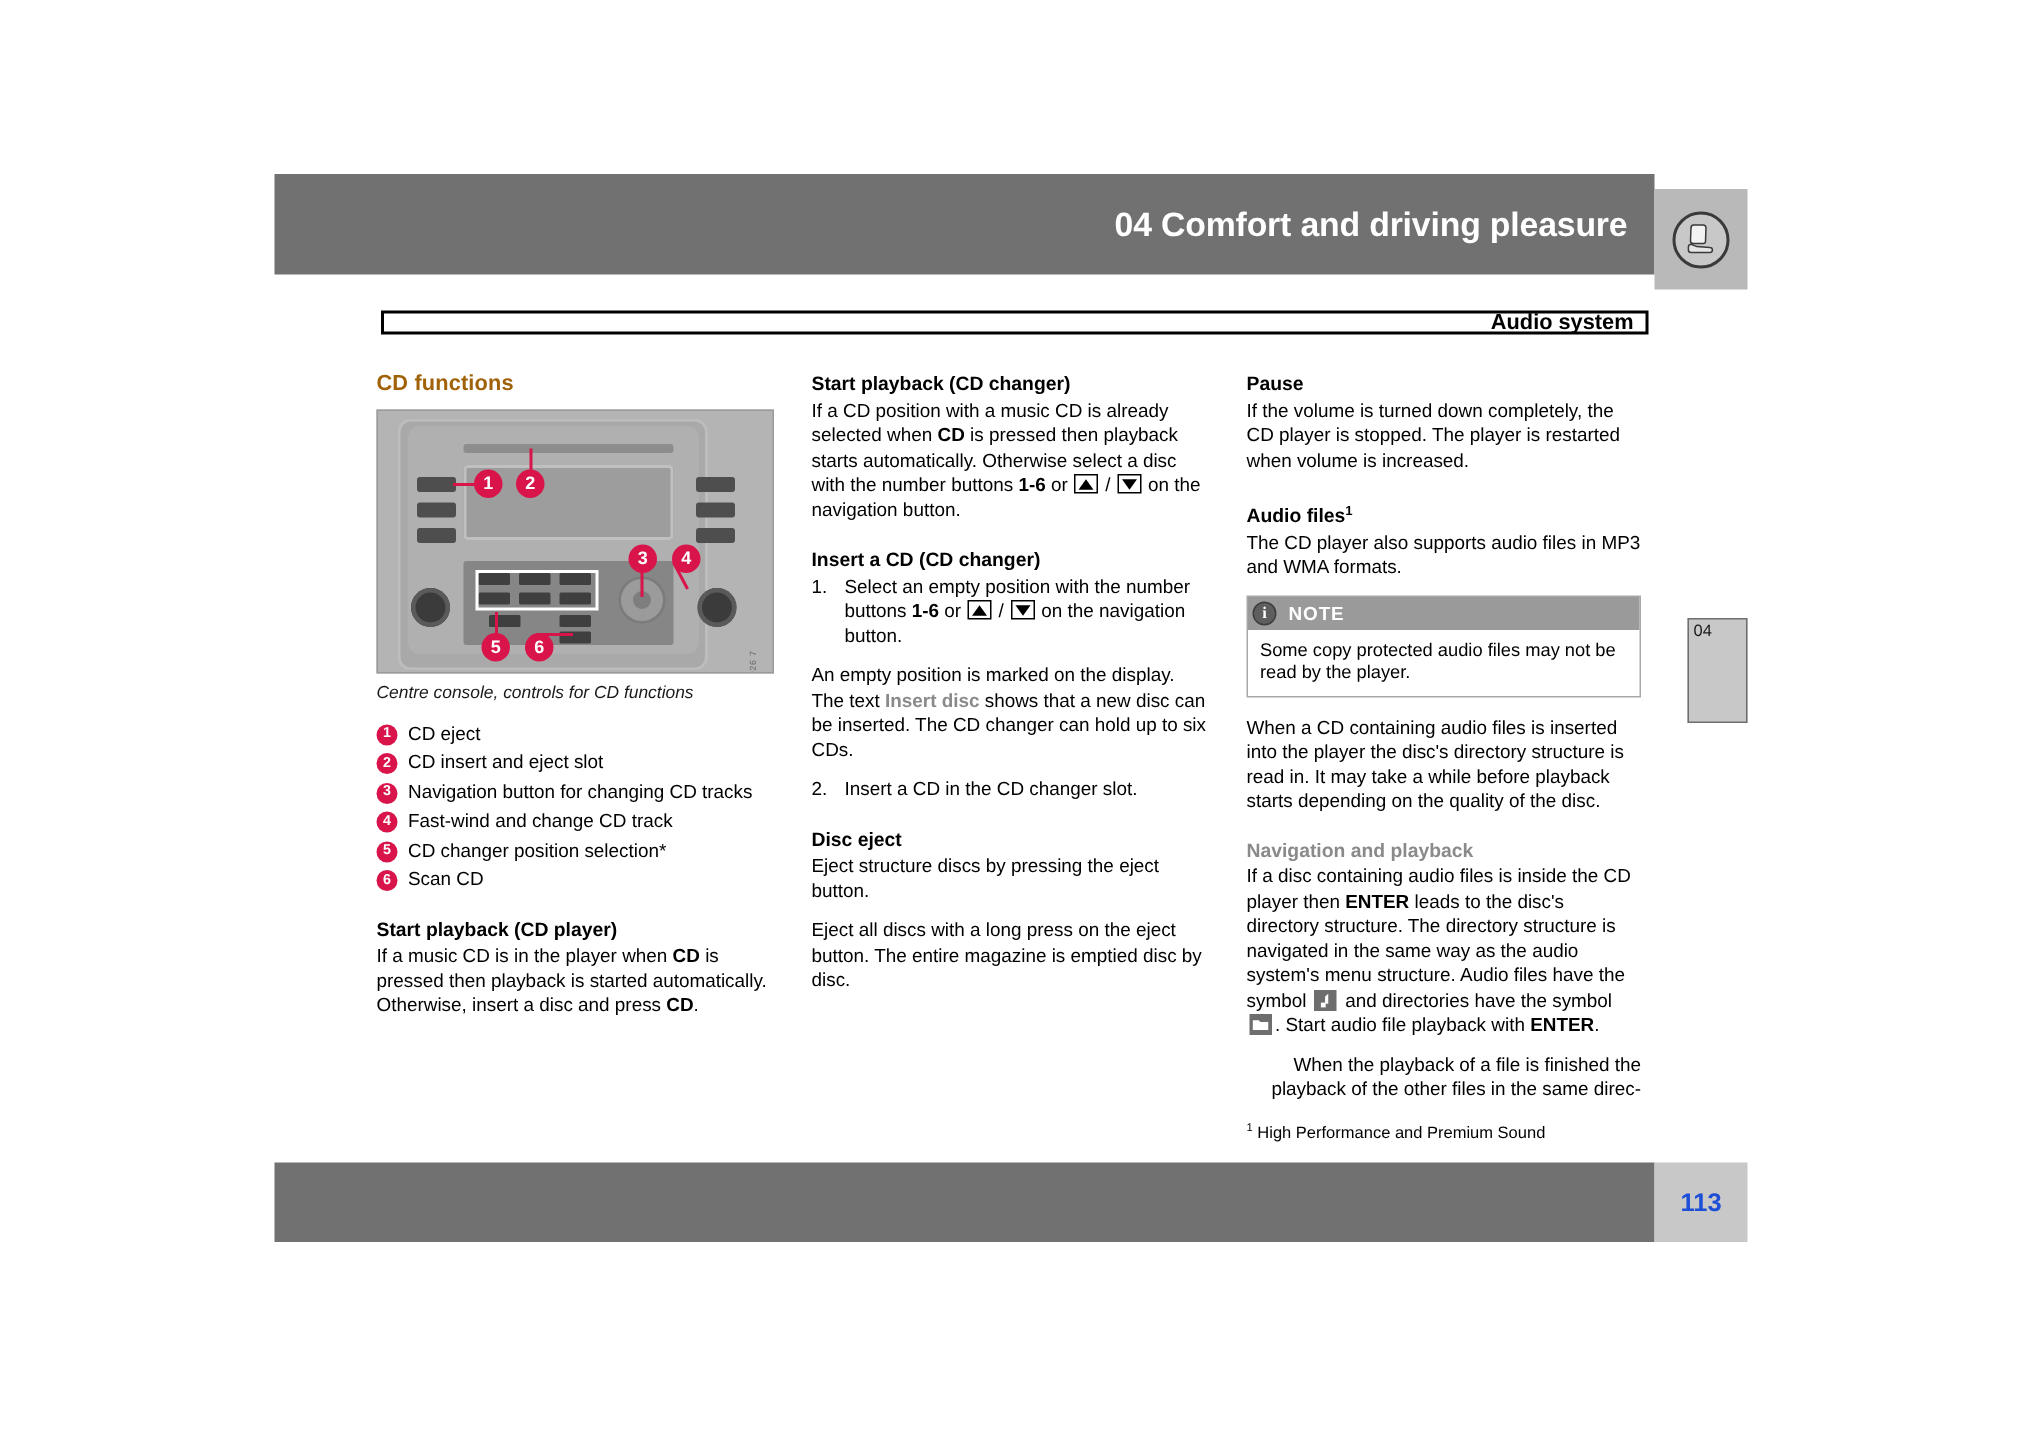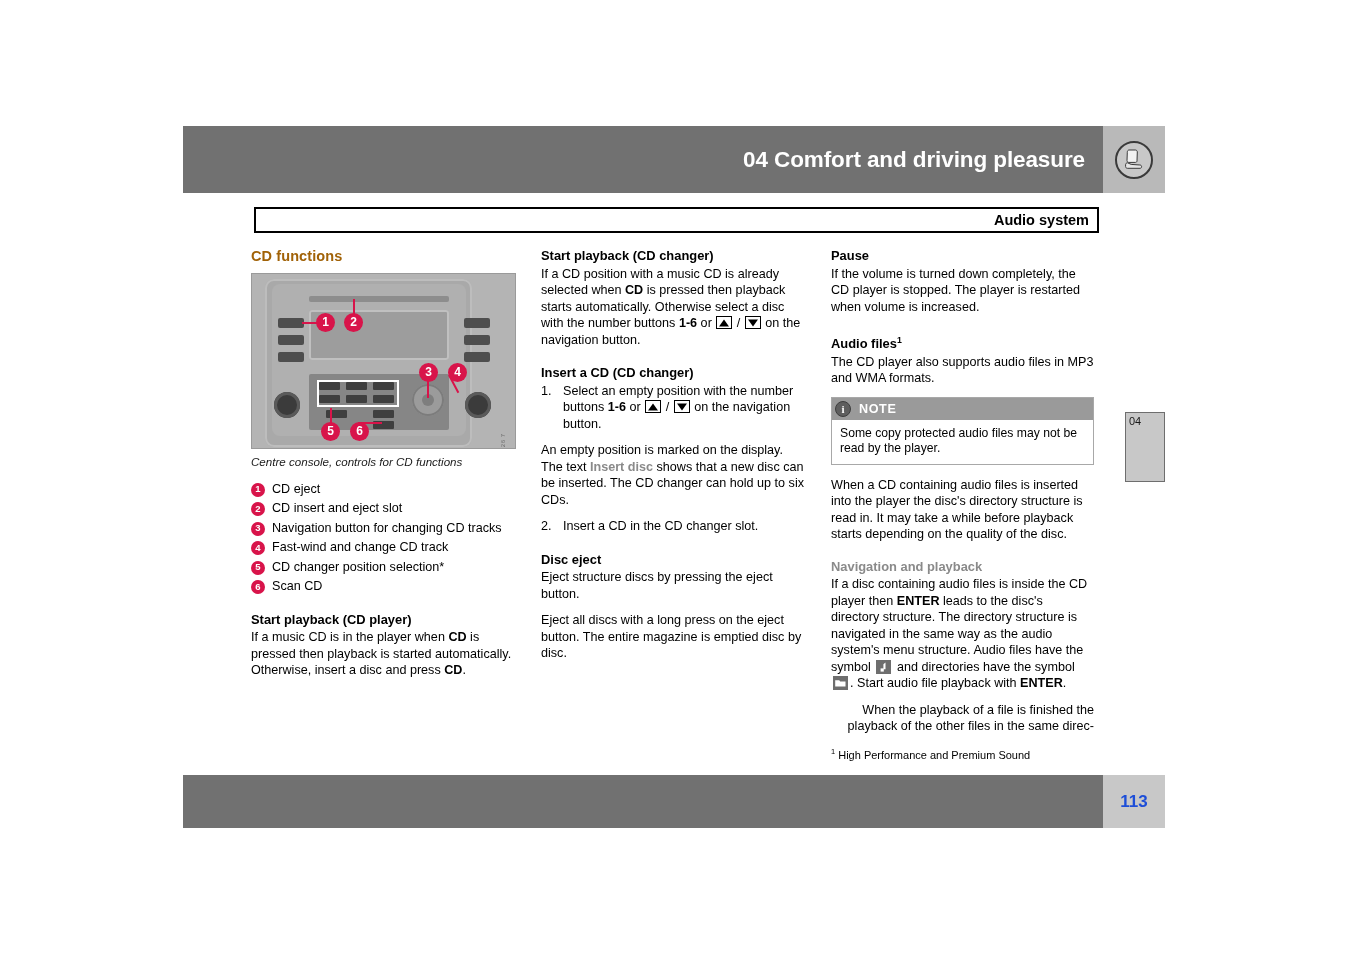--- a/index.html
+++ b/index.html
@@ -13,21 +13,21 @@
   .page {
     position: relative;
     width: 1350px; height: 954px;
     background: #ffffff;
     overflow: hidden;
   }
 
   
   .header-band {
     position: absolute;
-    left: 183px; top: 126px;
+    left: 183px; top: 116px;
     width: 920px; height: 67px;
     background: #717171;
   }
   .header-title {
     position: absolute;
     right: 18px; top: 50%;
     transform: translateY(-50%);
     color: #ffffff;
     font-size: 22.5px;
     font-weight: bold;
@@ -46,21 +46,21 @@
     border-radius: 50%;
     border: 2px solid #3a3a3a;
     background: #c8c8c8;
     display: flex; align-items: center; justify-content: center;
   }
 
   
   .tabbar {
     position: absolute;
     left: 254px; top: 207px;
-    width: 845px; height: 26px;
+    width: 845px; height: 16px;
     background: #ffffff;
     border: 2px solid #000000;
   }
   .tabbar-label {
     position: absolute;
     right: 8px; top: 50%;
     transform: translateY(-50%);
     font-size: 14.5px;
     font-weight: bold;
     color: #000000;

